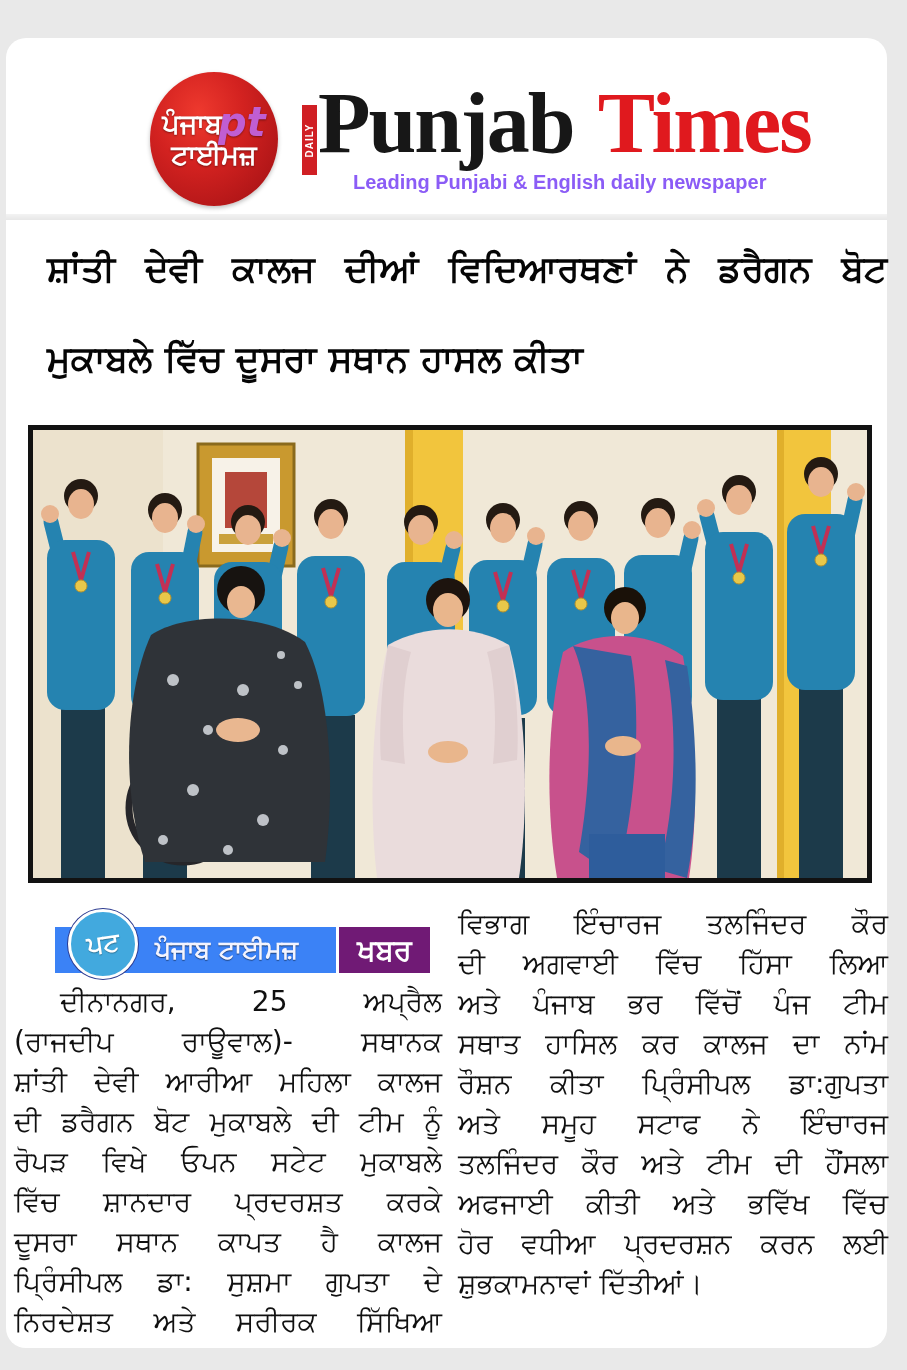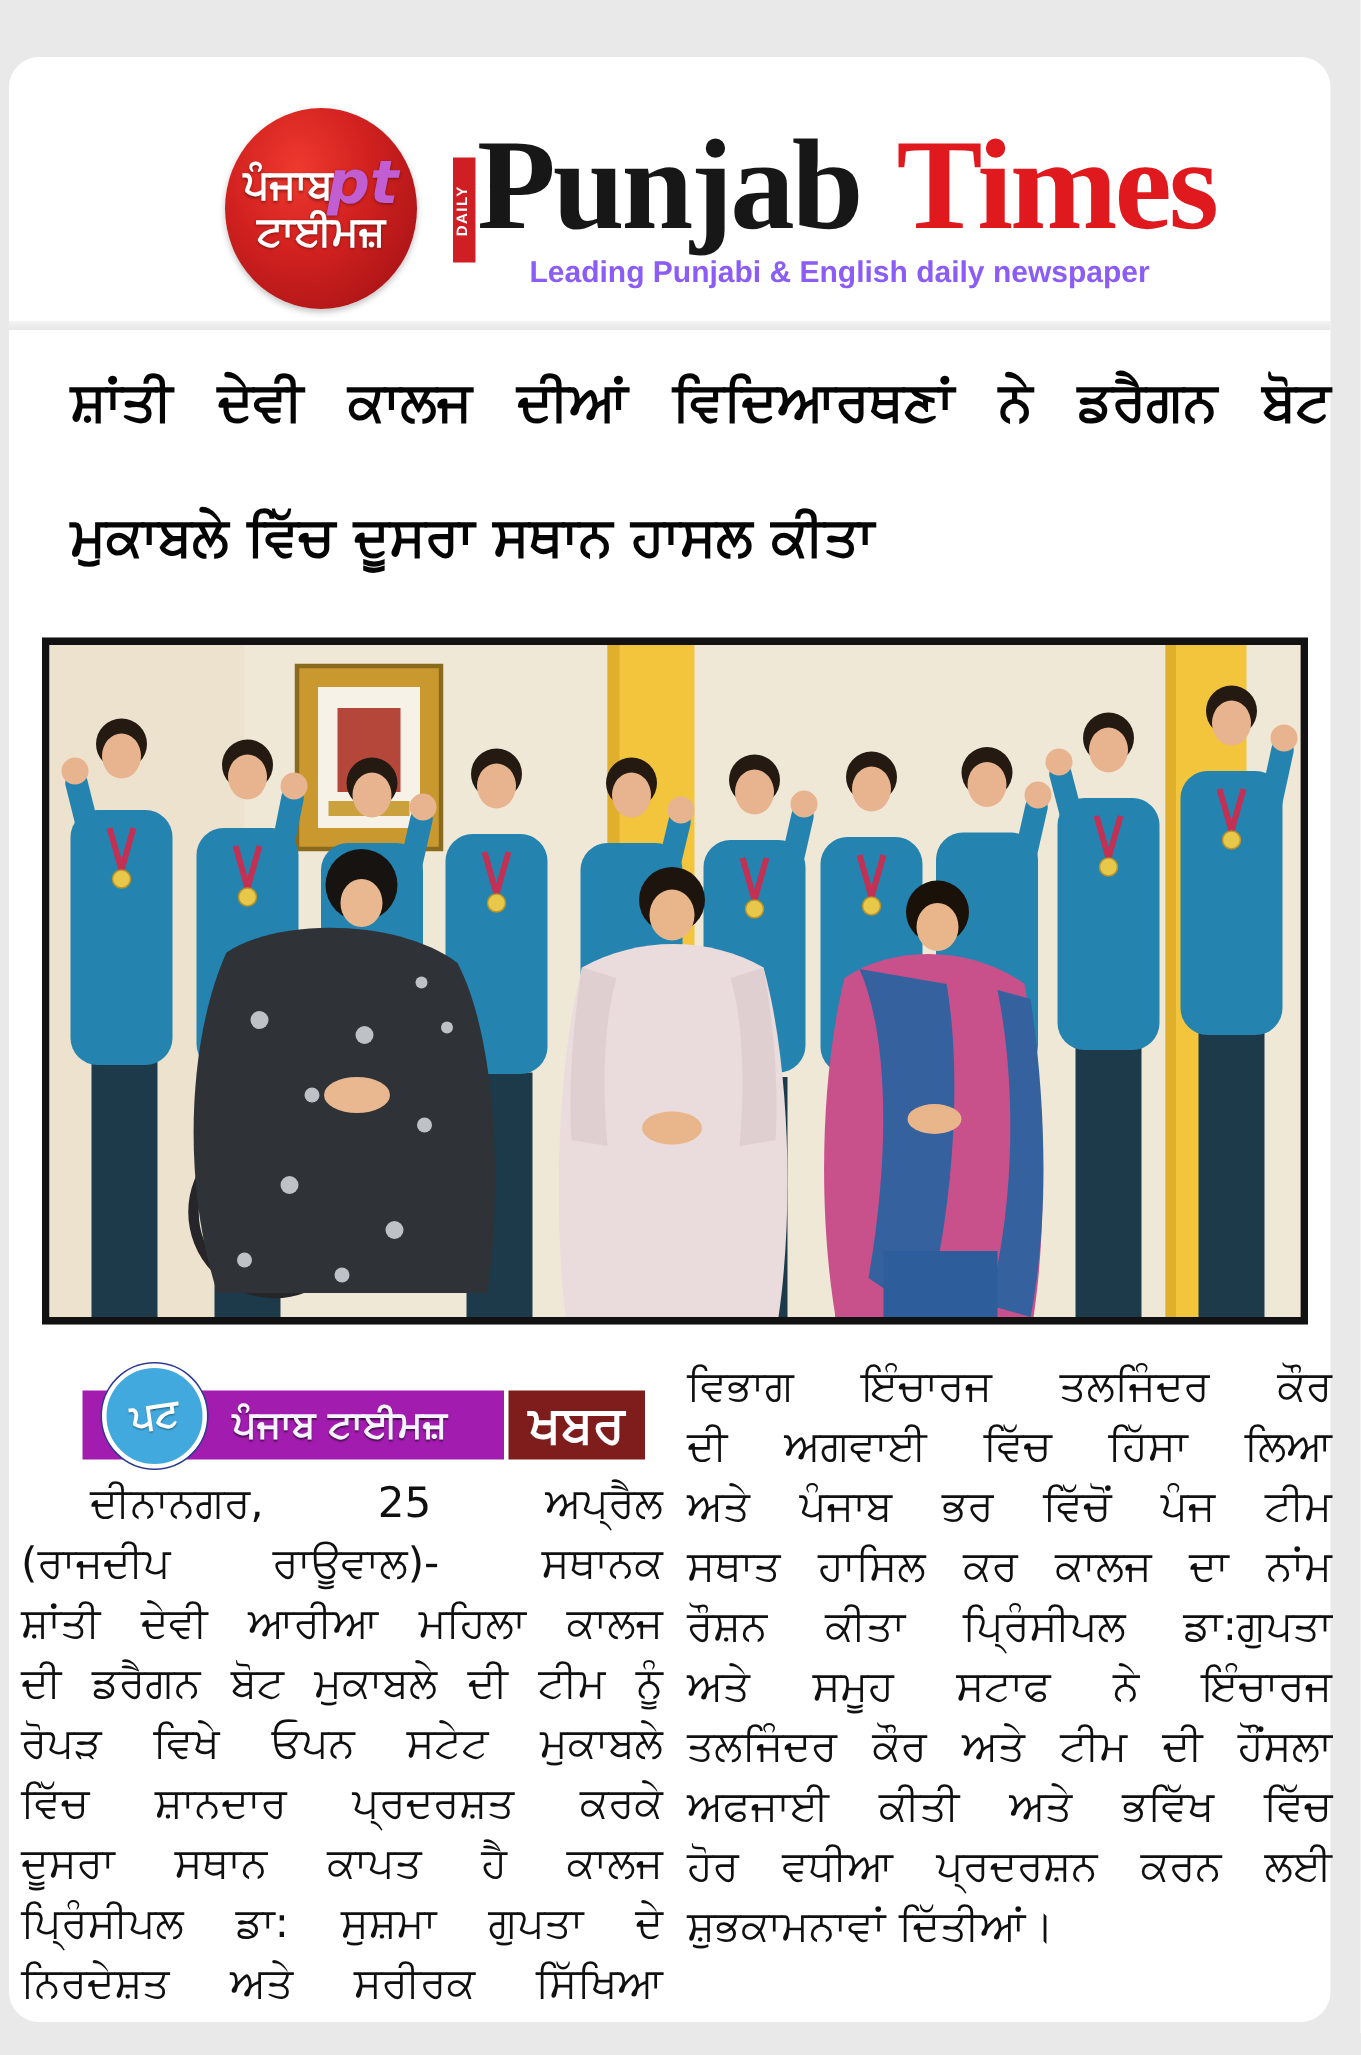--- a/index.html
+++ b/index.html
@@ -57,36 +57,36 @@
   .headline .hl{height:90px;line-height:86px;white-space:nowrap;}
   .headline .hl1{text-align:justify;text-align-last:justify;white-space:normal;}
   
   .photo-frame{
     position:absolute;left:22px;top:387px;width:834px;height:448px;
     border:5px solid #121212;background:#f0e8d7;
   }
   .photo-frame svg{display:block;}
   
   .nb-bar{
-    position:absolute;left:49px;top:889px;width:281px;height:46px;background:#a21caf;
+    position:absolute;left:49px;top:889px;width:281px;height:46px;background:#3b82f6;
     display:flex;align-items:center;justify-content:center;
   }
   .nb-brand{color:#f3f4ff;font-weight:bold;font-size:25px;padding-left:62px;white-space:nowrap;
     text-shadow:0 1px 1px rgba(0,0,0,.5);}
   .nb-circle{
     position:absolute;left:62px;top:871px;width:64px;height:64px;border-radius:50%;
     background:#42a9de;border:3px solid #fff;box-shadow:0 0 0 1px #2b3a90;
     display:flex;align-items:center;justify-content:center;
   }
   .nb-circle span{color:#fff;font-size:25px;font-weight:bold;transform:rotate(-8deg);
     text-shadow:0 1px 1px rgba(0,0,0,.3);}
   .nb-tag{
-    position:absolute;left:333px;top:889px;width:91px;height:46px;background:#7f1d1d;
+    position:absolute;left:333px;top:889px;width:91px;height:46px;background:#701a75;
     display:flex;align-items:center;justify-content:center;
-    color:#fff;font-weight:bold;font-size:34px;
+    color:#fff;font-weight:bold;font-size:29px;
   }
   
   .col{position:absolute;color:#101010;font-size:28px;}
   .col .line{
     height:40px;line-height:40px;white-space:nowrap;
     text-align:justify;text-align-last:justify;overflow:visible;
   }
   .col-left{left:8px;top:944px;width:428px;}
   .col-right{left:452px;top:866px;width:430px;}
   .col .line.indent{padding-left:46px;}

